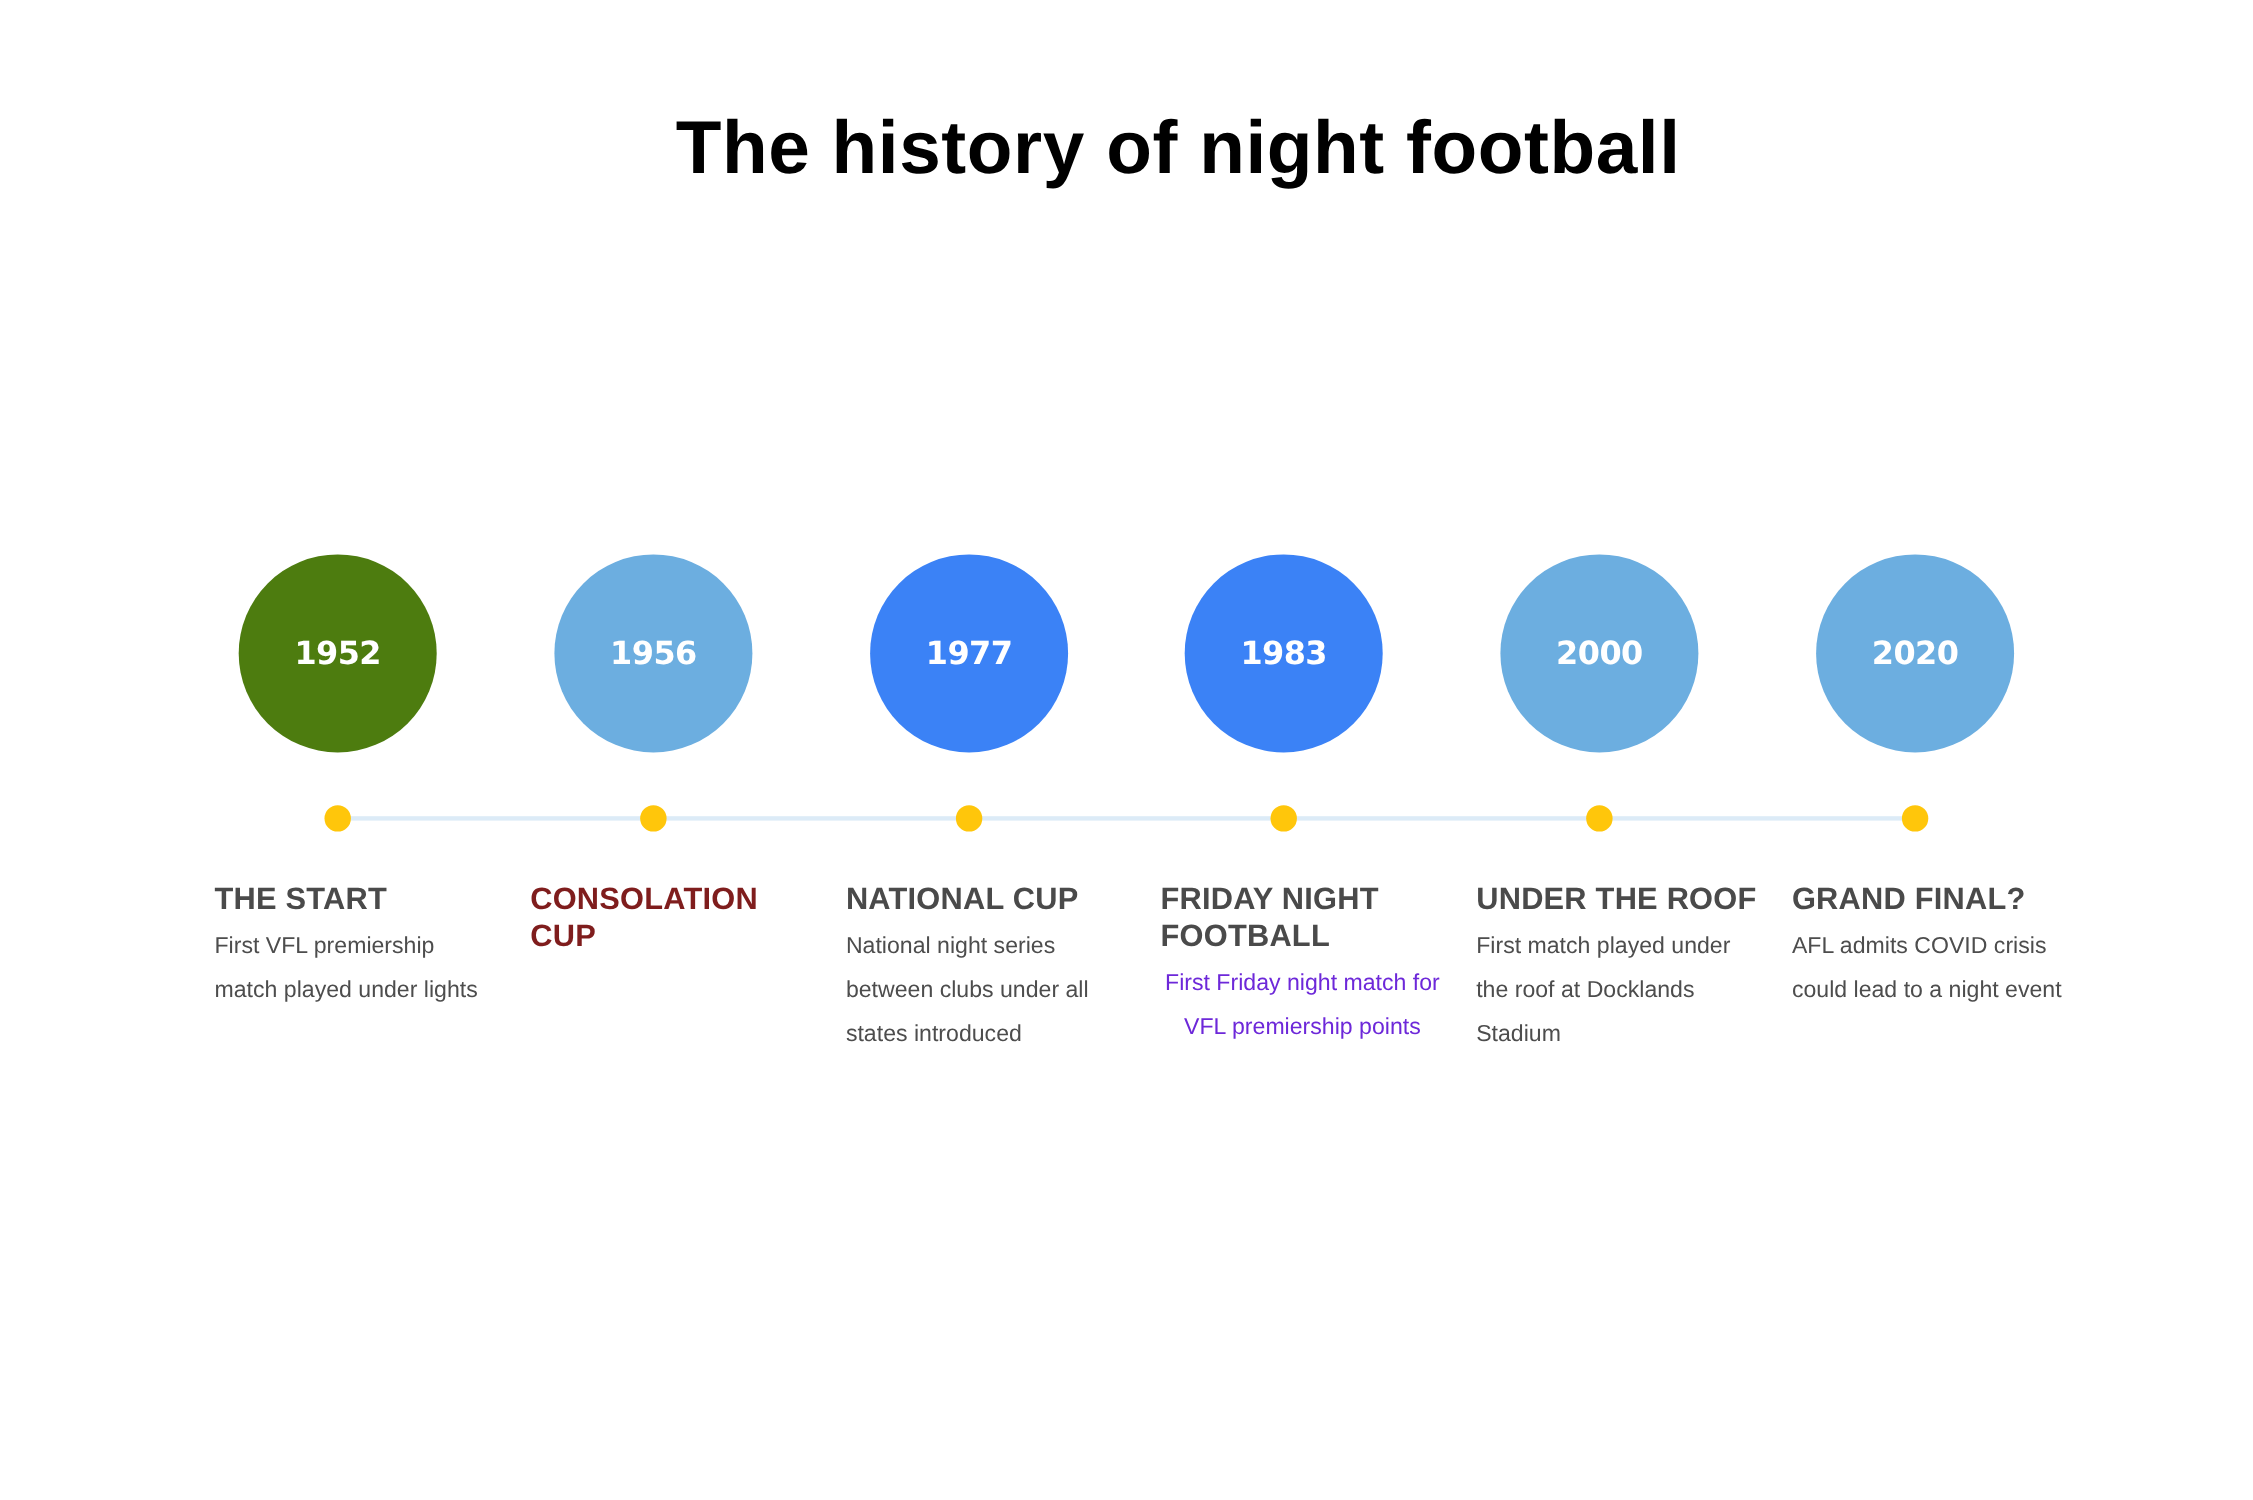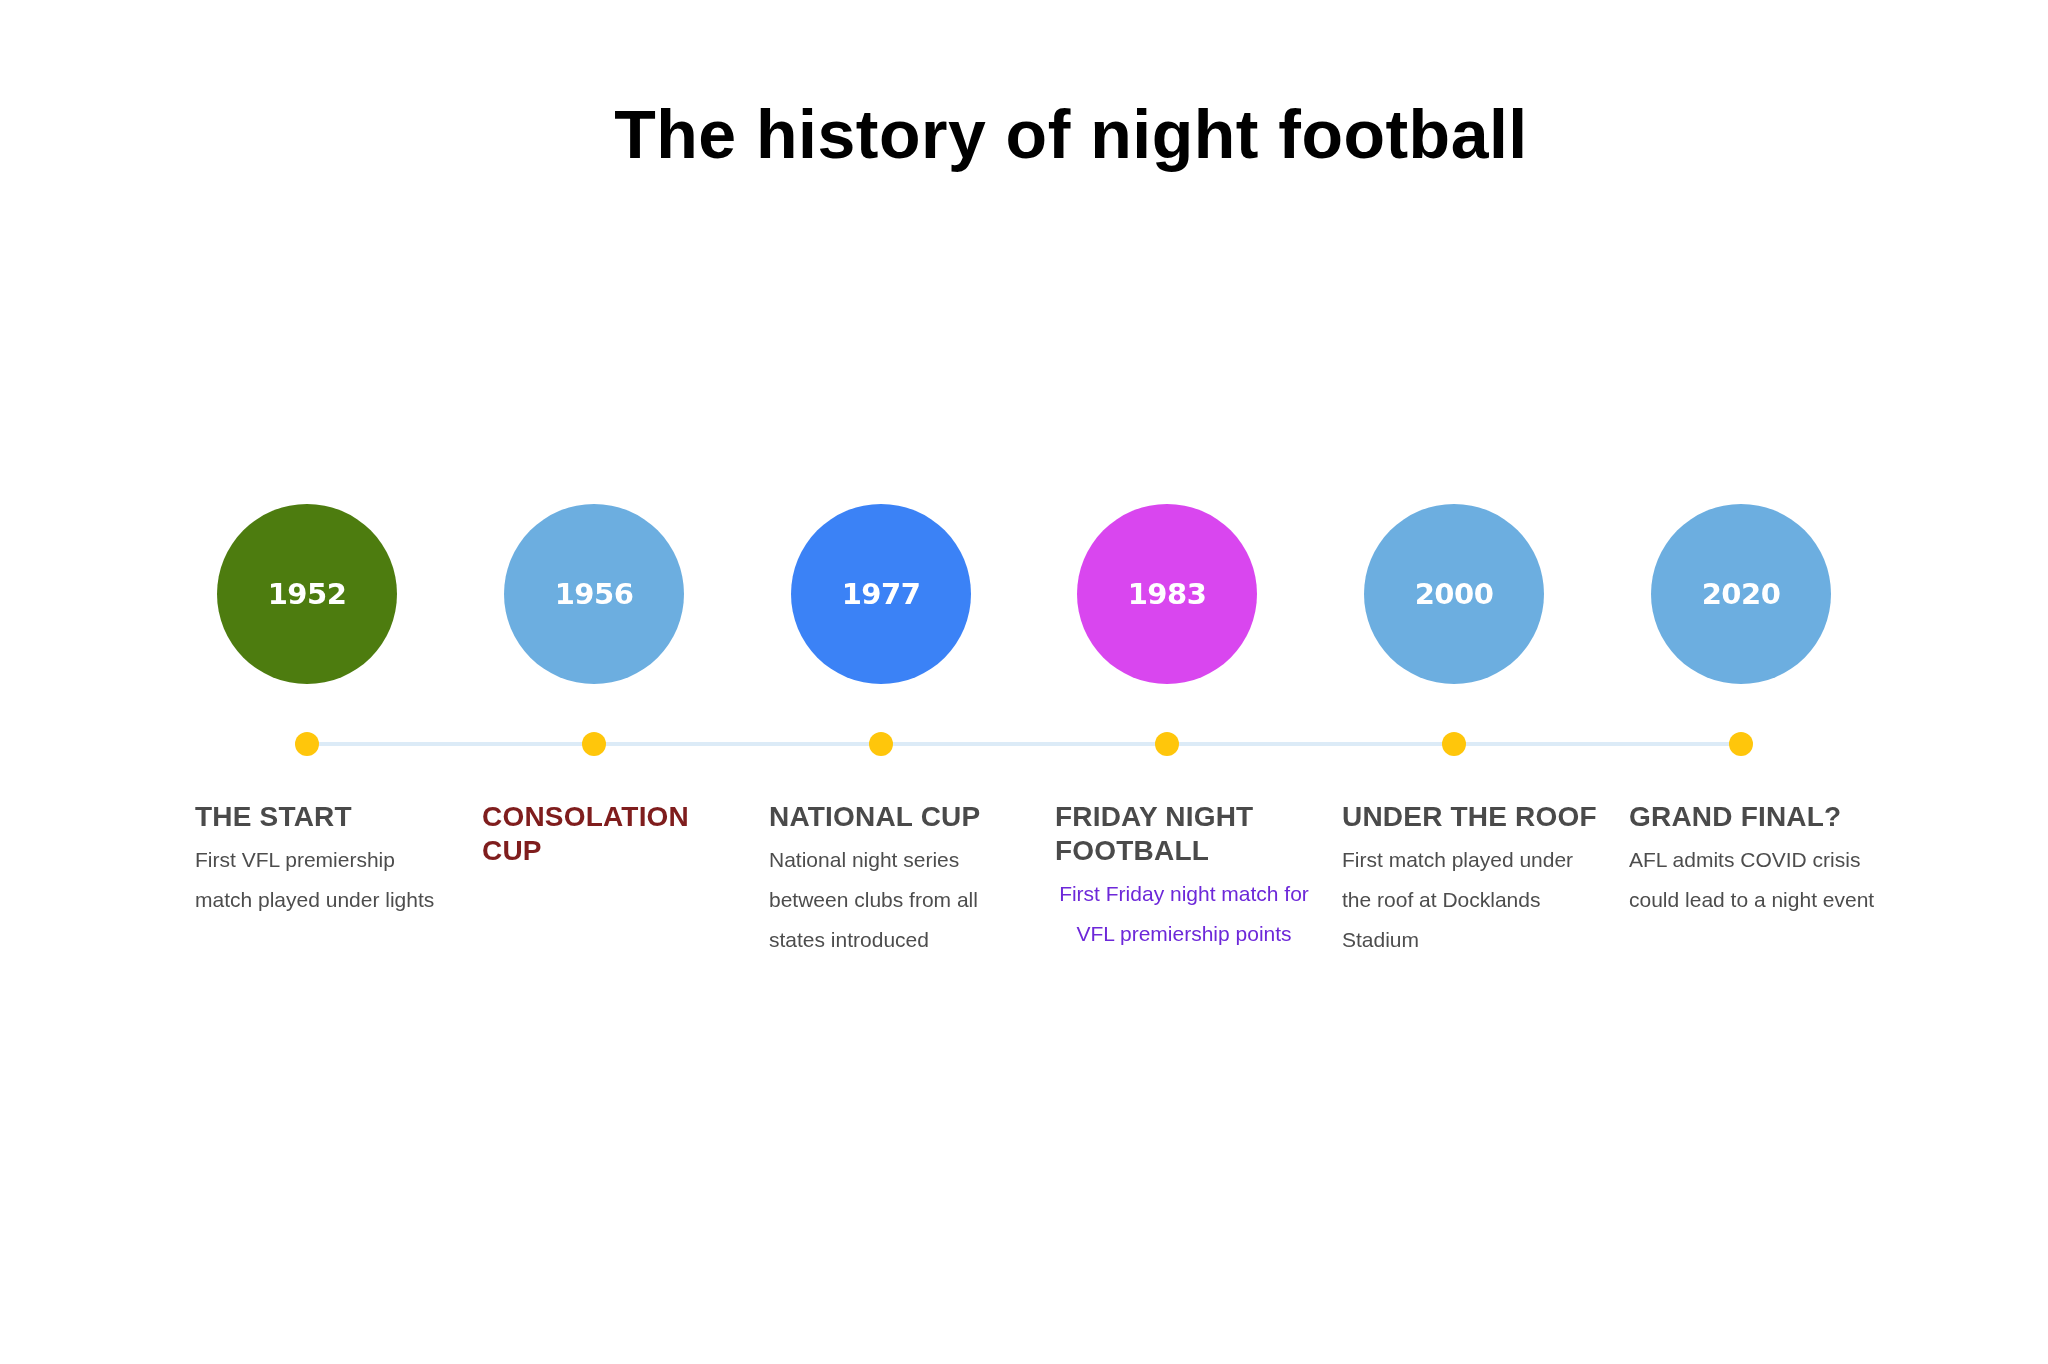--- a/index.html
+++ b/index.html
@@ -23,41 +23,41 @@
 </head>
 <body>
 
 <h1 class="title">The history of night football</h1>
 
 <div class="line" style="left: 307px; width: 1434px; background: rgb(220, 235, 247);"></div>
 
 <div class="circle" style="left: 217px; background: #4d7c0f;">1952</div>
 <div class="circle" style="left: 504px; background: rgb(108, 174, 224);">1956</div>
 <div class="circle" style="left: 791px; background: #3b82f6;">1977</div>
-<div class="circle" style="left: 1077px; background: #d946ef;">1983</div>
+<div class="circle" style="left: 1077px; background: #3b82f6;">1983</div>
 <div class="circle" style="left: 1364px; background: rgb(108, 174, 224);">2000</div>
 <div class="circle" style="left: 1651px; background: rgb(108, 174, 224);">2020</div>
 
 <div class="dot" style="left: 295px; background: rgb(255, 198, 11);"></div>
 <div class="dot" style="left: 582px; background: rgb(255, 198, 11);"></div>
 <div class="dot" style="left: 869px; background: rgb(255, 198, 11);"></div>
 <div class="dot" style="left: 1155px; background: rgb(255, 198, 11);"></div>
 <div class="dot" style="left: 1442px; background: rgb(255, 198, 11);"></div>
 <div class="dot" style="left: 1729px; background: rgb(255, 198, 11);"></div>
 
 <div class="col" style="left:195px;">
   <h3 style="color: rgb(74, 74, 74);">THE START</h3>
   <p style="color: rgb(77, 77, 77);">First VFL premiership match played under lights</p>
 </div>
 <div class="col" style="left:482px;">
   <h3 style="color: #7f1d1d;">CONSOLATION CUP</h3>
 </div>
 <div class="col" style="left:769px;">
   <h3 style="color: rgb(74, 74, 74);">NATIONAL CUP</h3>
-  <p style="color: rgb(77, 77, 77);">National night series between clubs from all states introduced</p>
+  <p style="color: rgb(77, 77, 77);">National night series between clubs under all states introduced</p>
 </div>
 <div class="col" style="left:1055px;">
   <h3 style="color: rgb(74, 74, 74);">FRIDAY NIGHT FOOTBALL</h3>
   <p style="color: #6d28d9; text-align: center;">First Friday night match for VFL premiership points</p>
 </div>
 <div class="col" style="left:1342px;">
   <h3 style="color: rgb(74, 74, 74);">UNDER THE ROOF</h3>
   <p style="color: rgb(77, 77, 77);">First match played under the roof at Docklands Stadium</p>
 </div>
 <div class="col" style="left:1629px;">

